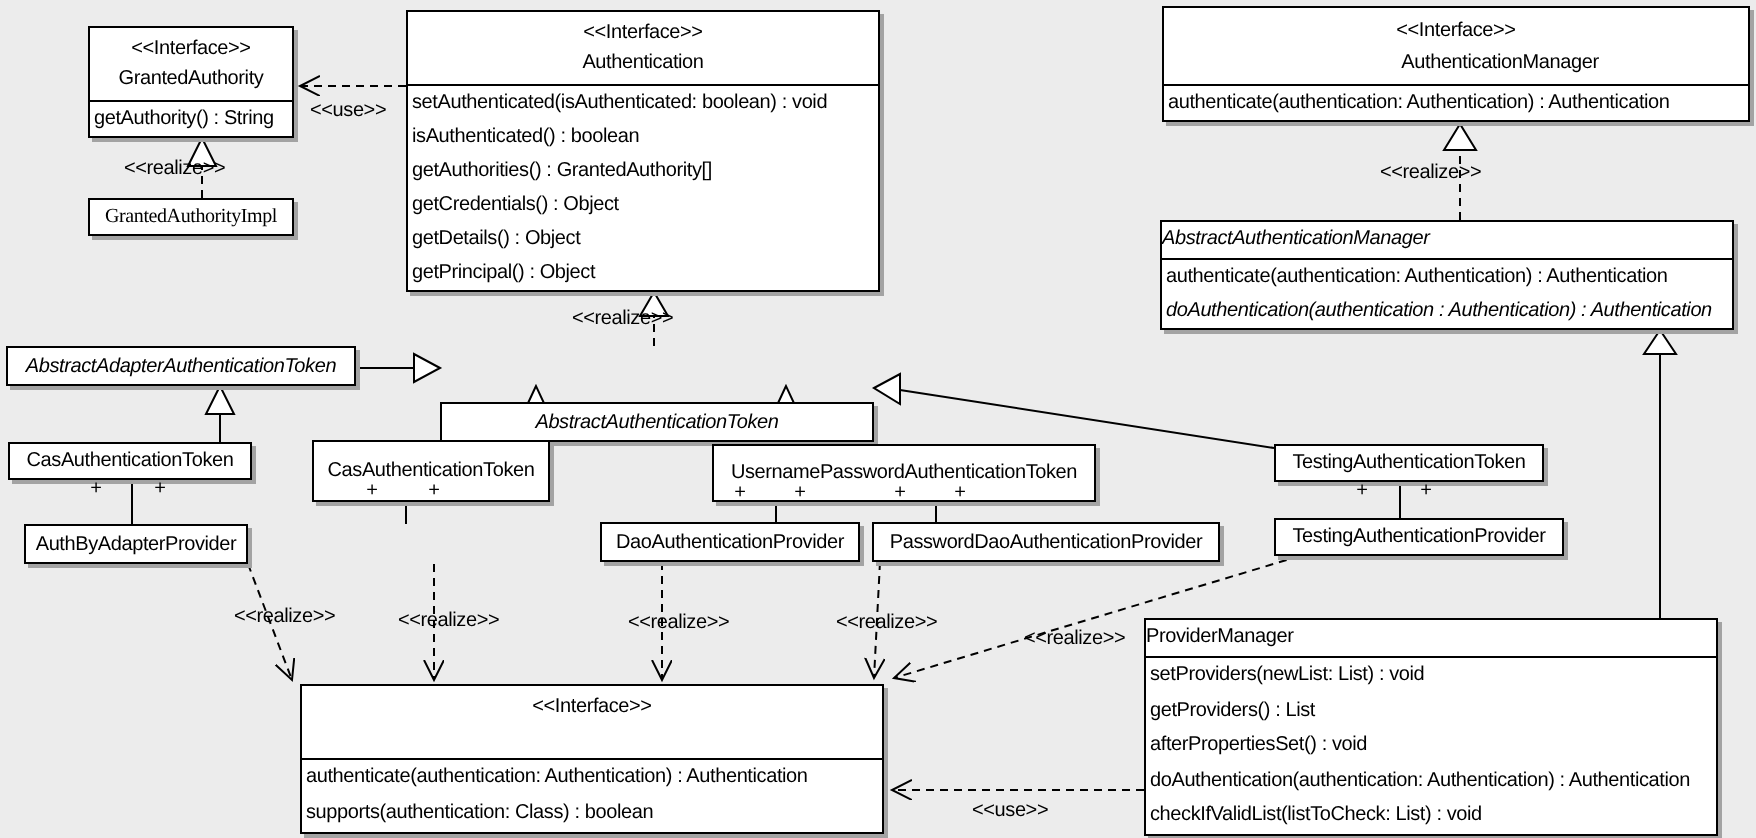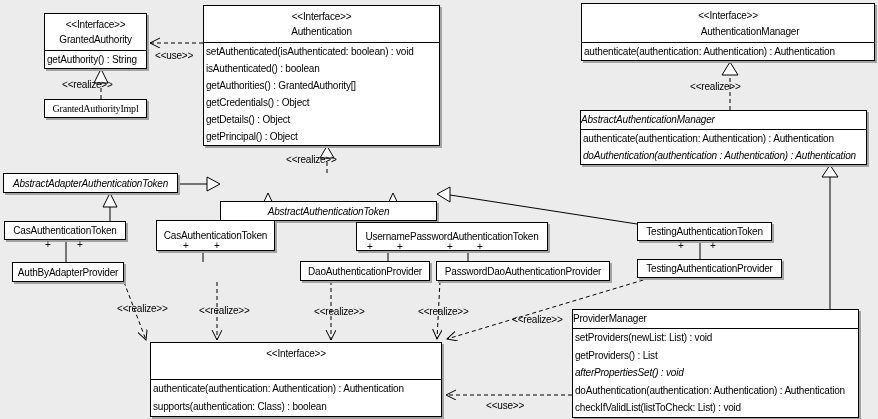--- a/index.html
+++ b/index.html
@@ -228,21 +228,21 @@
       <div class="m m18">authenticate(authentication: Authentication) : Authentication</div>
       <div class="m m18">supports(authentication: Class) : boolean</div>
     </div>
   </div>
 
   <div class="box" style="left:572px;top:309px;width:287px;">
     <div class="t1">ProviderManager</div>
     <div class="methods">
       <div class="m" style="height:17.6px;line-height:17.6px;">setProviders(newList: List) : void</div>
       <div class="m" style="height:17.6px;line-height:17.6px;">getProviders() : List</div>
-      <div class="m" style="height:17.6px;line-height:17.6px;font-style:italic;">afterPropertiesSet() : void</div>
+      <div class="m" style="height:17.6px;line-height:17.6px;">afterPropertiesSet() : void</div>
       <div class="m" style="height:17.6px;line-height:17.6px;">doAuthentication(authentication: Authentication) : Authentication</div>
       <div class="m" style="height:17.6px;line-height:17.6px;">checkIfValidList(listToCheck: List) : void</div>
     </div>
   </div>
 
   <div class="elabel" style="left:155px;top:51px;">&lt;&lt;use&gt;&gt;</div>
   <div class="elabel" style="left:62px;top:80px;">&lt;&lt;realize&gt;&gt;</div>
   <div class="elabel" style="left:286px;top:155px;">&lt;&lt;realize&gt;&gt;</div>
   <div class="elabel" style="left:690px;top:82px;">&lt;&lt;realize&gt;&gt;</div>
   <div class="elabel" style="left:117px;top:304px;">&lt;&lt;realize&gt;&gt;</div>

